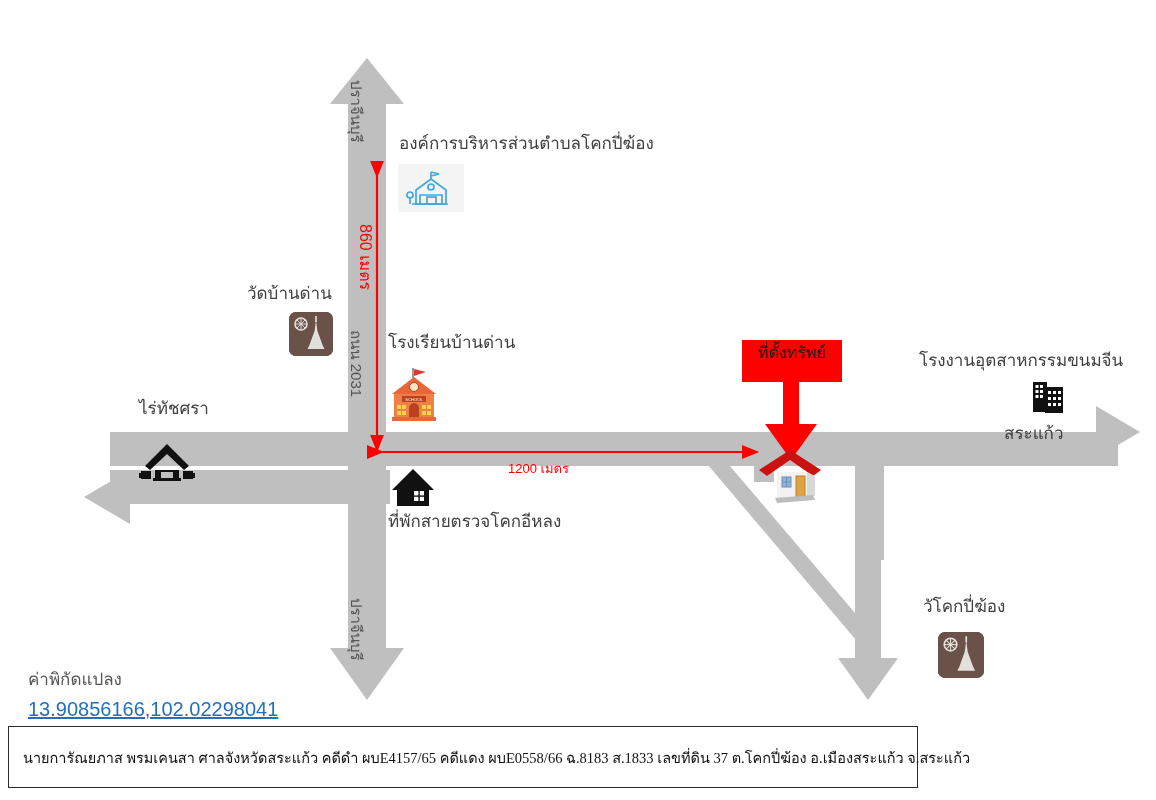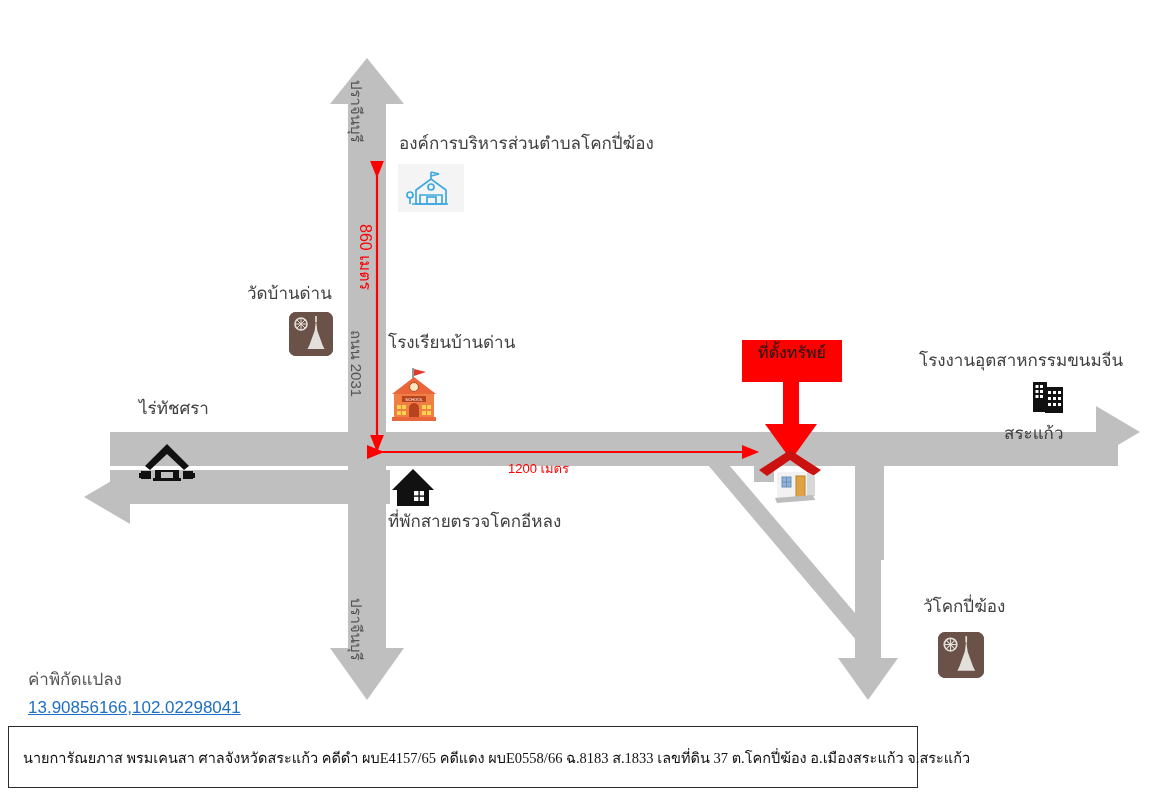--- a/index.html
+++ b/index.html
@@ -38,21 +38,21 @@
     white-space:nowrap;
   }
   .coord-block{
     position:absolute;
     left:28px;top:626px;margin-top:39px;
   }
   .coord-title{
     font-size:17px;color:#555;margin-bottom:6px;white-space:nowrap;
   }
   .coord-val{
-    font-size:17px;color:#1f6fc4;text-decoration:underline;white-space:nowrap;
+    font-size:20px;color:#1f6fc4;text-decoration:underline;white-space:nowrap;
   }
   .footer{
     position:absolute;
     left:8px;top:726px;
     width:910px;height:62px;
     border:1px solid #2b2b2b;
     background:#fff;
     box-sizing:border-box;
   }
   .footer-text{

